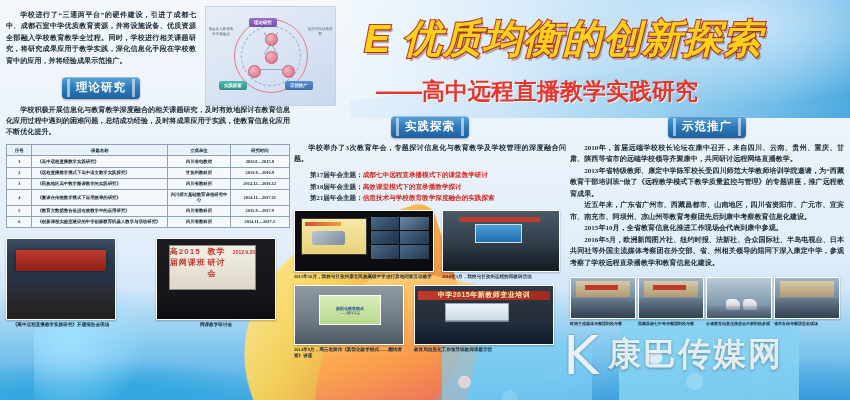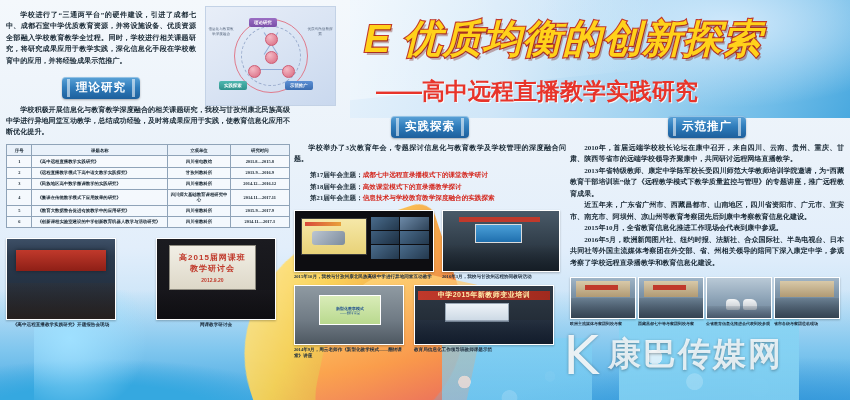--- a/index.html
+++ b/index.html
@@ -204,21 +204,21 @@
     background:linear-gradient(180deg, rgba(60,50,45,.2), rgba(40,30,25,.8));
   }
 
   .ph-screen {
     background:linear-gradient(180deg,#1b1b20 0%,#121216 100%);
   }
   .ph-screen .scr {
     position:absolute; left:10%; top:8%; width:74%; height:56%;
     background:linear-gradient(180deg,#f2efe6,#ddd8c8);
     border:1px solid #8d8a7e;
-    display:flex; flex-direction:column; align-items:center; justify-content:center;
+    display:flex; flex-direction:row; justify-content:center;
   }
   .ph-screen .scr .l1 { font-size:8px; color:#c0392b; font-weight:bold; letter-spacing:1px; }
   .ph-screen .scr .l2 { font-size:8px; color:#c0392b; font-weight:bold; letter-spacing:1px; }
   .ph-screen .scr .l3 { font-size:5px; color:#c0392b; font-weight:bold; margin-top:3px; }
   .ph-screen:after{
     content:""; position:absolute; left:0; bottom:0; width:100%; height:36%;
     background:linear-gradient(180deg, rgba(30,28,34,.3), rgba(15,14,18,.95));
   }
 
   .ph-dual { background:#0d0d11; }
@@ -382,21 +382,21 @@
 
     <div style="width:190px; margin-top:10px;">
       <div class="para">学校进行了“三通两平台”的硬件建设，引进了成都七中、成都石室中学优质教育资源，并将设施设备、优质资源全部融入学校教育教学全过程。同时，学校进行相关课题研究，将研究成果应用于教学实践，深化信息化手段在学校教育中的应用，并将经验成果示范推广。</div>
     </div>
 
     <div class="badge-wrap" style="margin-top:10px; width:190px;">
       <span class="badge">理论研究</span>
     </div>
 
     <div style="margin-top:6px;">
-      <div class="para tight">学校积极开展信息化与教育教学深度融合的相关课题研究，我校与甘孜州康北民族高级中学进行异地同堂互动教学，总结成功经验，及时将成果应用于实践，使教育信息化应用不断优化提升。</div>
+      <div class="para tight">学校积极开展信息化与教育教学深度融合的相关课题研究，及时有效地探讨在教育信息化应用过程中遇到的困难问题，总结成功经验，及时将成果应用于实践，使教育信息化应用不断优化提升。</div>
     </div>
 
     <div style="margin-top:6px;">
       <table class="research">
         <thead>
           <tr>
             <th class="c-no">序号</th>
             <th class="c-name">课题名称</th>
             <th class="c-unit">立项单位</th>
             <th class="c-time">研究时间</th>

